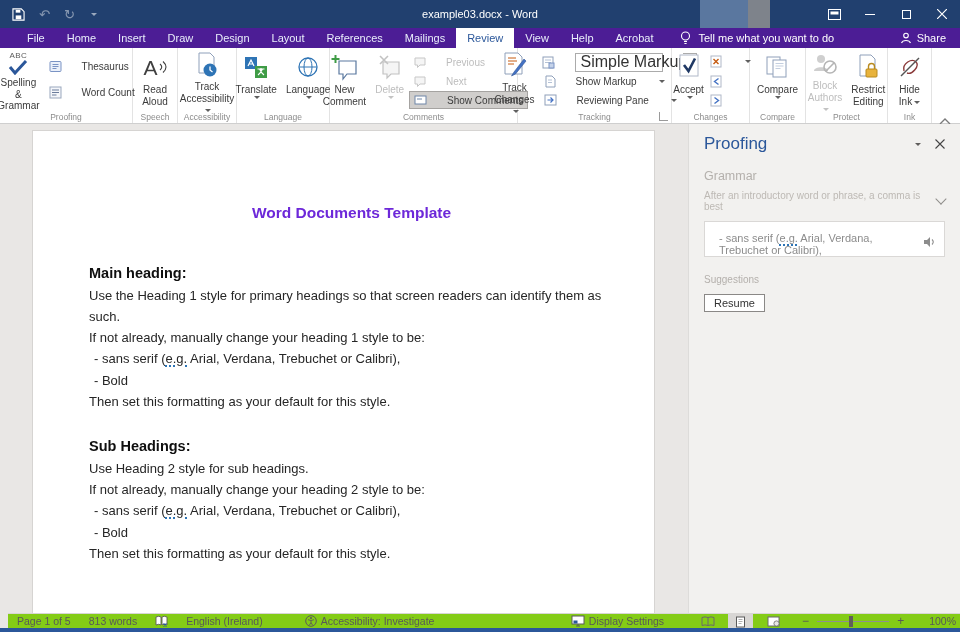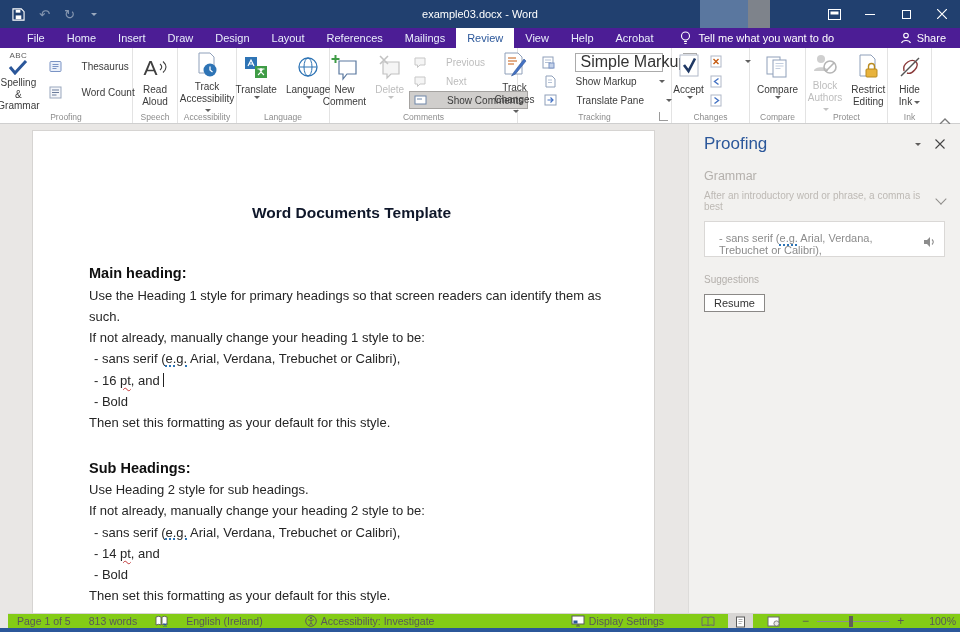--- a/index.html
+++ b/index.html
@@ -43,21 +43,21 @@
   .showcomments { background:#d0cecc; border:1px solid #a5a3a1; }
   .launcher { position:absolute; right:3px; bottom:2px; width:9px; height:9px; border-left:1px solid #9a9a9a; border-bottom:1px solid #9a9a9a; }
   .collapse { position:absolute; right:8px; bottom:4px; width:12px; height:8px; }
   .abc-txt { font-size:8px; letter-spacing:.5px; color:#5a5a5a; line-height:8px; }
   .bigA { font-size:21px; color:#404040; font-weight:400; line-height:21px; }
 
   
   .docarea { position:absolute; left:0; top:124px; width:688px; height:489px; background:#e9e7e5; overflow:hidden; }
   .page { position:absolute; left:32px; top:6px; width:623px; height:560px; background:#fff; border:1px solid #d6d4d2; }
   .pagecontent { padding:71px 40px 0 56px; font-size:13px; color:#262626; line-height:21.3px; }
-  .dtitle { text-align:center; font-weight:700; font-size:15.5px; color:#0f172a; }
+  .dtitle { text-align:center; font-weight:700; font-size:15.5px; color:#6d28d9; }
   .dh { font-weight:700; font-size:14.5px; color:#0f0f0f; }
   .dh1 { margin-top:40px; }
   .dh2 { margin-top:24px; }
   .dline { min-height:21.3px; }
   .indent { padding-left:5px; }
   .sq-blue { text-decoration:underline; text-decoration-style:dotted; text-decoration-color:#2e74b5; text-decoration-thickness:1.5px; text-underline-offset:2px; }
   .sq-red { text-decoration:underline; text-decoration-style:wavy; text-decoration-color:#c43b3b; text-decoration-thickness:1px; text-underline-offset:2px; }
   .cursor { display:inline-block; width:1px; height:14px; background:#222; margin-left:3px; vertical-align:-2px; }
 
   
@@ -327,21 +327,21 @@
               <path d="M4 5 h4 M4 7.5 h4" stroke="#b5c2d6"></path>
             </svg>
           <span>Show Markup</span>
           <span class="car"></span>
         </div>
         <div class="smrow">
           <svg width="13" height="12" viewBox="0 0 13 12">
               <rect x="1" y="1" width="11" height="10" fill="#fff" stroke="#8fa0ba"></rect>
               <path d="M3.5 6 h5 M6.5 3.5 L9 6 L6.5 8.5" stroke="#4472c4" fill="none" stroke-width="1.2"></path>
             </svg>
-          <span>Translate Pane</span>
+          <span>Reviewing Pane</span>
           <span class="car"></span>
         </div>
       </div>
       <div class="launcher"></div>
       <div class="grp-label">Tracking</div>
     </div>
 
     <div class="grp" style="width:78px">
       <div class="bigb">
         <span class="ic">
@@ -445,29 +445,27 @@
   <div class="docarea">
     <div class="page">
       <div class="pagecontent">
         <div class="dtitle">Word Documents Template</div>
 
         <div class="dh dh1">Main heading:</div>
         <div class="dline">Use the Heading 1 style for primary headings so that screen readers can identify them as</div>
         <div class="dline">such.</div>
         <div class="dline">If not already, manually change your heading 1 style to be:</div>
         <div class="dline indent"><span>- sans serif (</span><span class="sq-blue">e.g.</span><span> Arial, Verdana, Trebuchet or Calibri),</span></div>
-        <div class="dline indent"><span>- 16 </span><span class="sq-red">pt</span><span>, and</span><span class="cursor"></span></div>
         <div class="dline indent">- Bold</div>
         <div class="dline">Then set this formatting as your default for this style.</div>
 
         <div class="dh dh2">Sub Headings:</div>
         <div class="dline">Use Heading 2 style for sub headings.</div>
         <div class="dline">If not already, manually change your heading 2 style to be:</div>
         <div class="dline indent"><span>- sans serif (</span><span class="sq-blue">e.g.</span><span> Arial, Verdana, Trebuchet or Calibri),</span></div>
-        <div class="dline indent"><span>- 14 </span><span class="sq-red">pt</span><span>, and</span></div>
         <div class="dline indent">- Bold</div>
         <div class="dline">Then set this formatting as your default for this style.</div>
       </div>
     </div>
   </div>
 
   <div class="pane">
     <div class="pane-inner">
       <div class="pane-head">
         <span class="pane-title">Proofing</span>

